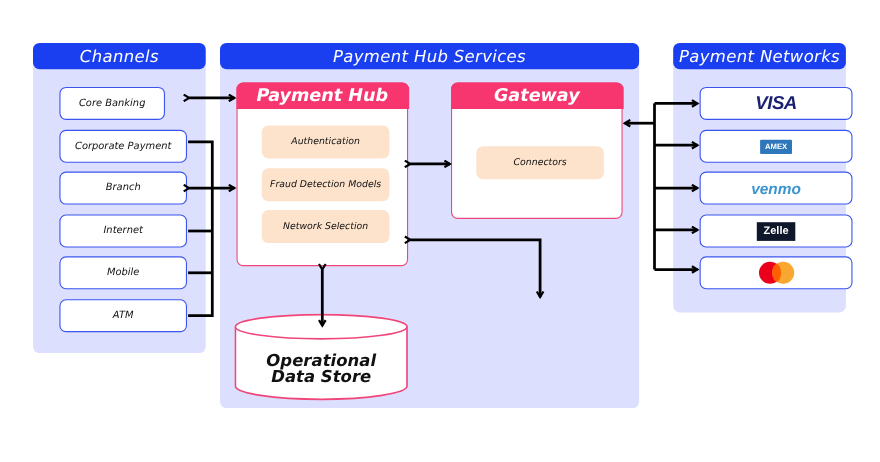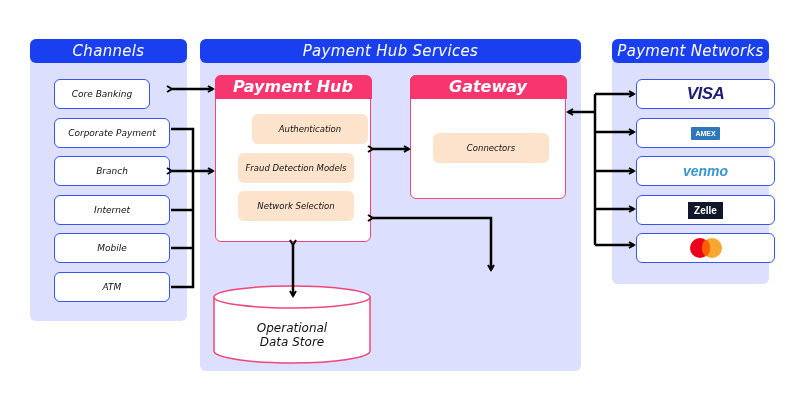--- a/index.html
+++ b/index.html
@@ -42,35 +42,35 @@
   <div class="box" style="left:24px;top:156px;width:116px;height:30px;">Internet</div>
   <div class="box" style="left:24px;top:194px;width:116px;height:30px;">Mobile</div>
   <div class="box" style="left:24px;top:233px;width:116px;height:30px;">ATM</div>
 </div>
 
 <div class="panel" style="left:200px;top:39px;width:381px;height:332px;">
   <div class="panel-header">Payment Hub Services</div>
 
   <div class="card" style="left:15px;top:36px;width:156px;height:167px;">
     <div class="card-header">Payment Hub</div>
-    <div class="chip" style="left:36px;top:38px;width:116px;height:30px;">Authentication</div>
+    <div class="chip" style="left:22px;top:38px;width:116px;height:30px;">Authentication</div>
     <div class="chip" style="left:22px;top:115px;width:116px;height:30px;">Network Selection</div>
     <div class="chip" style="left:22px;top:77px;width:116px;height:30px;">Fraud Detection Models</div>
   </div>
 
   <div class="card" style="left:210px;top:36px;width:156px;height:124px;">
     <div class="card-header">Gateway</div>
     <div class="chip" style="left:22px;top:57px;width:116px;height:30px;">Connectors</div>
   </div>
 
   <svg style="position:absolute;left:13px;top:246px;" width="158" height="82">
     <path d="M1,12 L1,66 A78,12 0 0 0 157,66 L157,12" fill="#ffffff" stroke="#f0467a" stroke-width="1.5"></path>
     <ellipse cx="79" cy="12" rx="78" ry="11" fill="#ffffff" stroke="#f0467a" stroke-width="1.5"></ellipse>
   </svg>
-  <div style="position:absolute;left:13px;top:282px;width:158px;text-align:center;font-style:italic;font-weight:normal;font-size:12px;line-height:14px;color:#111;">
+  <div style="position:absolute;left:13px;top:282px;width:158px;text-align:center;font-style:italic;font-weight:bold;font-size:15px;line-height:14px;color:#111;">
     <div>Operational</div>
     <div>Data Store</div>
   </div>
 
 </div>
 
 <div class="panel" style="left:612px;top:39px;width:157px;height:245px;padding-left:46px;">
   <div class="panel-header">Payment Networks</div>
   <div class="net" style="top:40px;">
     <span class="visa">VISA</span>

